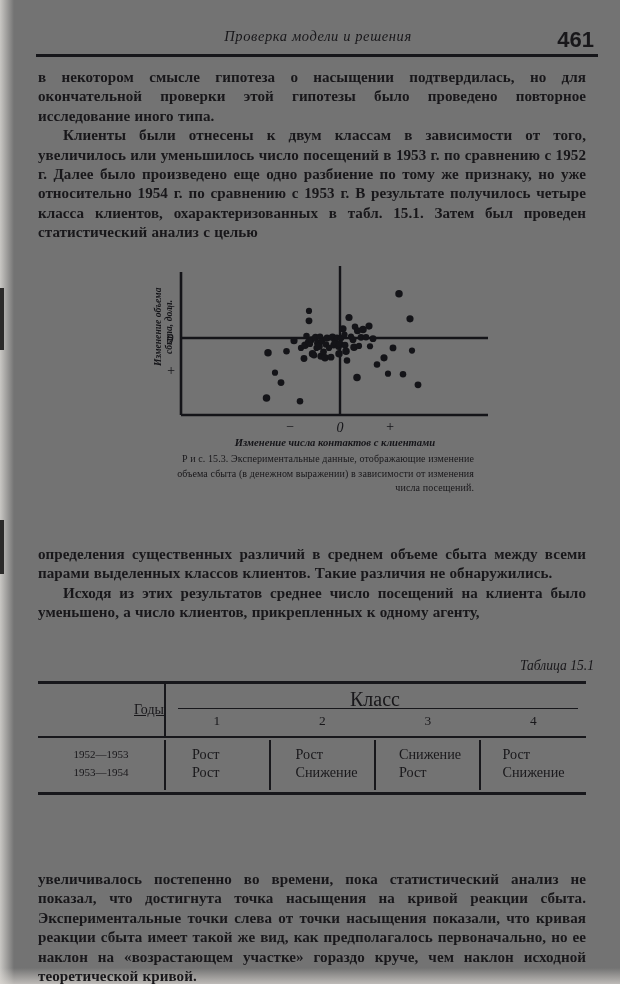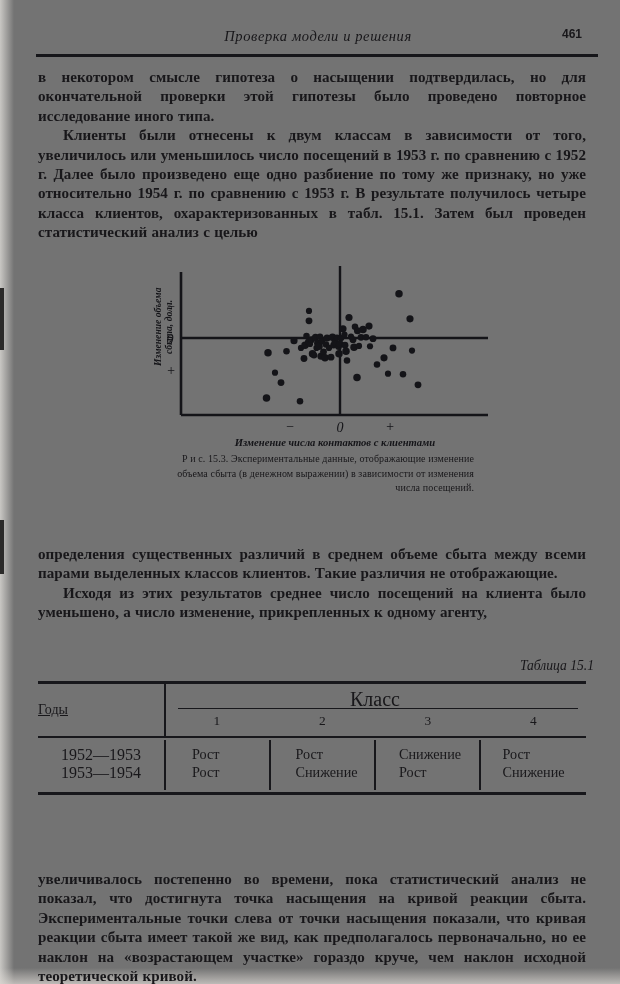--- a/index.html
+++ b/index.html
@@ -58,24 +58,24 @@
     position: absolute;
     left: 0; right: 0;
     text-align: center;
     font-style: italic;
     font-size: 14.5px;
     letter-spacing: .6px;
     font-family: "Liberation Serif", serif;
   }
   .runhead-pageno {
     position: absolute;
-    right: 16px;
+    right: 4px;
     top: -1px;
     font-weight: bold;
-    font-size: 12px;
+    font-size: 22px;
     font-family: "Liberation Sans", sans-serif;
   }
   .runhead-rule {
     position: absolute;
     left: 36px;
     right: 22px;
     top: 54px;
     height: 3px;
     background: #16161a;
   }
@@ -145,21 +145,21 @@
 
   .thead {
     position: relative;
     height: 52px;
   }
   .th-years {
     position: absolute;
     left: 0;
     width: 126px;
     top: 18px;
-    text-align: left;
+    text-align: right;
     font-size: 14px;
     text-decoration: underline;
   }
   .th-class {
     position: absolute;
     left: 126px;
     right: 0;
     top: 4px;
     text-align: center;
     font-size: 20px;
@@ -194,21 +194,21 @@
   .tbody {
     position: relative;
     height: 54px;
   }
   .tb-years {
     position: absolute;
     left: 0;
     width: 126px;
     top: 8px;
     text-align: center;
-    font-size: 16px;
+    font-size: 11px;
     line-height: 17.5px;
   }
   .tb-cells {
     position: absolute;
     left: 126px;
     right: 8px;
     top: 8px;
     display: flex;
   }
   .tb-cells > div {
@@ -337,22 +337,22 @@
       <svg width="340" height="16" viewBox="0 0 340 16" style="display:block;margin-top:-2px">
         <text x="185" y="12" font-family="Liberation Serif, serif" font-size="10.6" font-style="italic" font-weight="bold" text-anchor="middle" fill="#141418">Изменение числа контактов с клиентами</text>
       </svg>
     </div>
     <div class="fig-caption">
       <span>Р и с.   15.3.  Экспериментальные  данные, отображающие   изменение   объема   сбыта (в денежном выражении) в зависимости от изменения числа посещений.</span>
     </div>
   </div>
 
   <div class="body-col block-2">
-    <p class="para">определения существенных различий в среднем объеме сбыта между всеми парами выделенных классов клиентов. Такие различия не отображающие.</p>
-    <p class="para indent">Исходя из этих результатов среднее число посещений на клиента было уменьшено, а число изменение, прикрепленных к одному агенту,</p>
+    <p class="para">определения существенных различий в среднем объеме сбыта между всеми парами выделенных классов клиентов. Такие различия не обнаружились.</p>
+    <p class="para indent">Исходя из этих результатов среднее число посещений на клиента было уменьшено, а число клиентов, прикрепленных к одному агенту,</p>
   </div>
 
   <div class="table-label">Таблица 15.1</div>
   <div class="tbl">
     <div class="rule-heavy"></div>
     <div class="thead">
       <div class="vline vline-head"></div>
       <div class="th-years">Годы</div>
       <div class="th-class">Класс</div>
       <div class="th-class-rule"></div>

